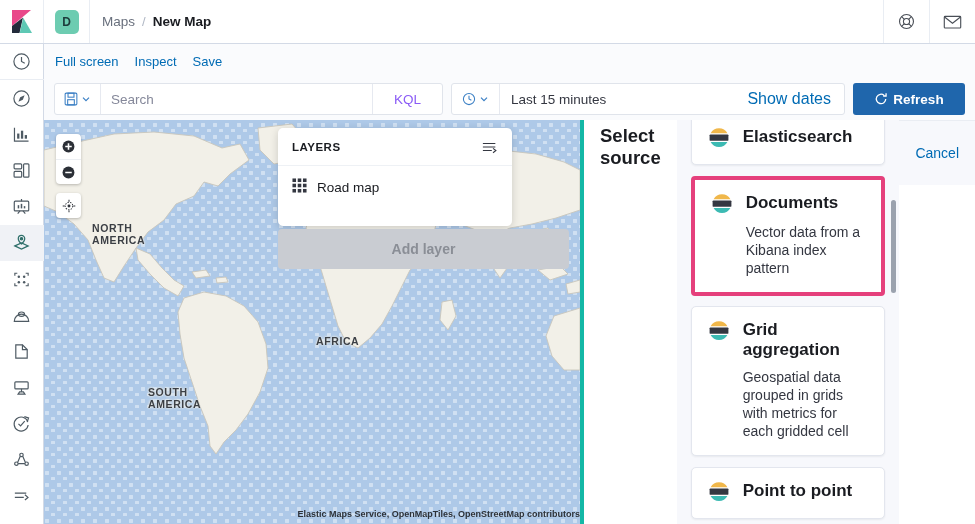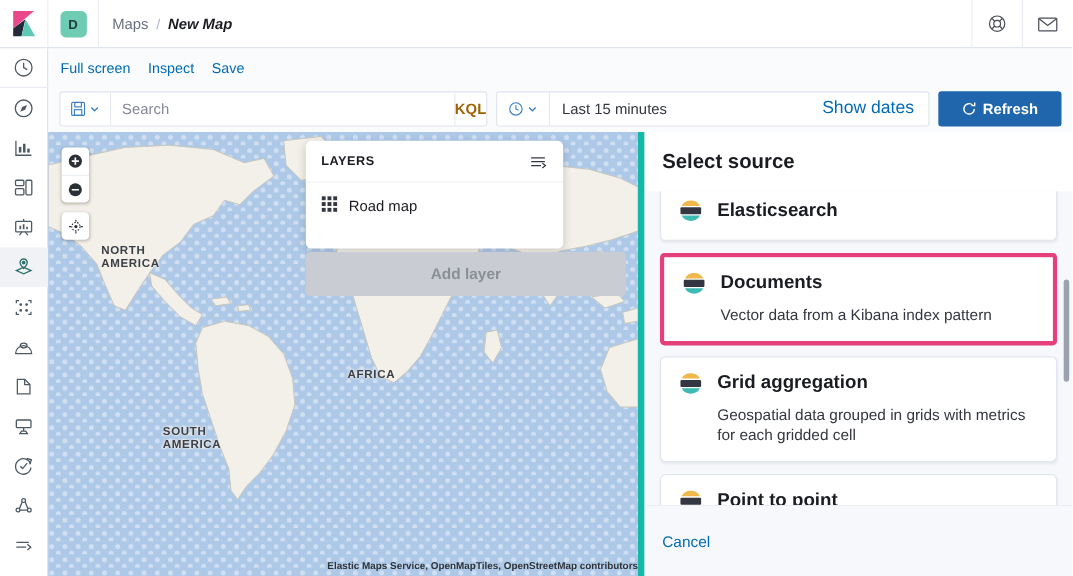--- a/index.html
+++ b/index.html
@@ -29,21 +29,21 @@
     width: 24px; height: 24px; border-radius: 5px;
     background: #6dccb1; color: #1d3b3b; font-size: 12px; font-weight: bold;
     display: flex; align-items: center; justify-content: center;
   }
   .breadcrumbs {
     display: flex; align-items: center; gap: 7px;
     margin-left: 12px; font-size: 13.5px;
   }
   .bc-link { color: #69707d; }
   .bc-sep { color: #afb7c4; font-size: 13px; }
-  .bc-current { color: #1a1c21; font-weight: bold; font-style: italic; }
+  .bc-current { color: #1a1c21; font-weight: bold; }
   .hdr-right {
     margin-left: auto; display: flex; align-items: center; height: 43px;
   }
   .hdr-icon-btn {
     width: 46px; height: 43px; display: flex; align-items: center;
     justify-content: center; border-left: 1px solid #e9edf3;
   }
 
   
   .sidebar {
@@ -82,22 +82,22 @@
     width: 46px; height: 30px; display: flex; align-items: center;
     justify-content: center; gap: 3px; border-right: 1px solid #e6e9f0;
   }
   .qb-input {
     flex: 1; border: 0; outline: none; font-size: 13.5px;
     color: #343741; padding: 0 10px; background: transparent;
     font-family: "Liberation Sans", sans-serif;
   }
   .qb-input::placeholder { color: #85889a; }
   .qb-kql {
-    padding: 0 0; height: 30px; display: flex; align-items: center;
-    color: #a16207; font-size: 13.5px; font-weight: 700;
+    padding: 0 21px; height: 30px; display: flex; align-items: center;
+    color: #8b5cf6; font-size: 13.5px; font-weight: 400;
     border-left: 1px solid #e6e9f0;
   }
   .qb-timegroup {
     width: 394px; height: 32px; display: flex; align-items: center;
     background: #fff; border: 1px solid #e0e4eb; border-radius: 3px;
   }
   .qb-clockicon {
     width: 48px; height: 30px; display: flex; align-items: center;
     justify-content: center; gap: 3px; border-right: 1px solid #e6e9f0;
   }
@@ -169,22 +169,22 @@
   .addlayer-btn {
     margin-top: 3px; width: 291px; height: 40px; background: #c9ccd2;
     border: 0; border-radius: 4px; color: #8a8e96;
     font-size: 14px; font-weight: bold;
     font-family: "Liberation Sans", sans-serif;
   }
 
   
   .flyout {
     position: absolute; top: 120px; left: 580px; width: 395px; height: 404px;
-    background: #fff; border-left: 6px solid #14b8a6;
-    display: flex; flex-direction: column;
+    background: #fff; border-left: 4px solid #14b8a6;
+    display: flex; flex-direction: row;
   }
   .flyout-head {
     height: 54px; flex: 0 0 54px; display: flex; align-items: center;
     padding: 0 16px; background: #fff;
   }
   .flyout-title { font-size: 18.5px; font-weight: bold; color: #1a1c21; }
   .flyout-body {
     flex: 1; position: relative; overflow: hidden;
     background: #f7f8fc; padding: 0 14px;
   }

